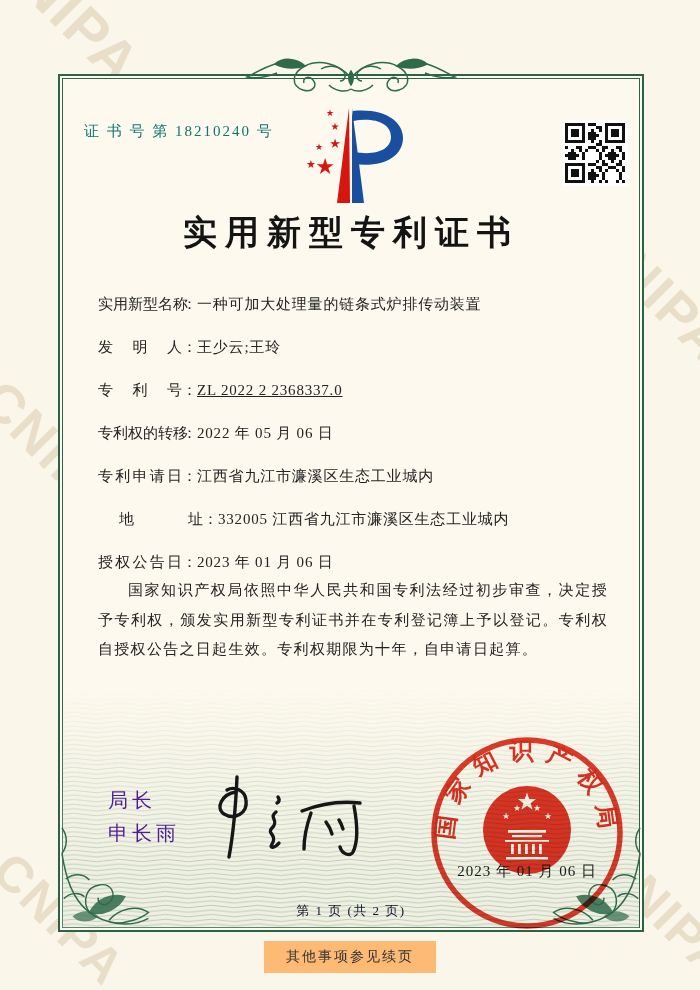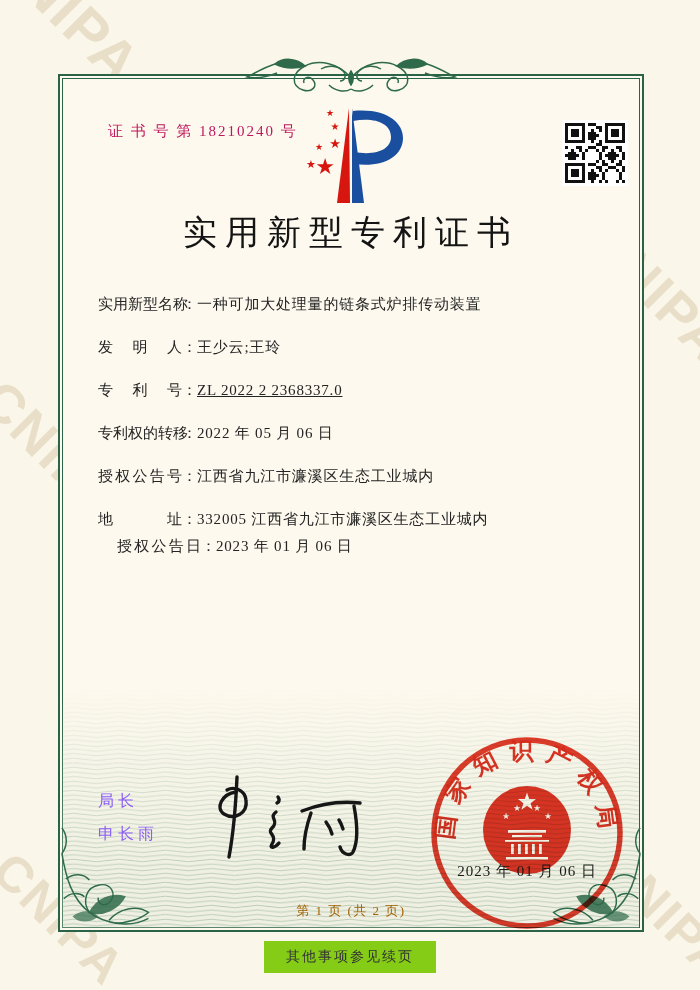--- a/index.html
+++ b/index.html
@@ -31,55 +31,55 @@
   .guilloche { position:absolute; left:2px; top:612px; width:577px; height:240px;
     -webkit-mask-image:linear-gradient(to bottom, transparent 0, rgba(0,0,0,.5) 35%, rgba(0,0,0,.95) 80%);
     mask-image:linear-gradient(to bottom, transparent 0, rgba(0,0,0,.5) 35%, rgba(0,0,0,.95) 80%);
     z-index:0; }
 
   .ornament-top { position:absolute; left:50%; top:-21px; transform:translateX(-50%); z-index:2; }
   .corner { position:absolute; width:118px; height:118px; z-index:2; }
   .corner.bl { left:-6px; bottom:-8px; }
   .corner.br { right:-6px; bottom:-8px; transform:scaleX(-1); }
 
-  .cert-no { position:absolute; left:48px; top:46px; font-size:15px; letter-spacing:2px; color:#be185d; }
+  .cert-no { position:absolute; left:24px; top:46px; font-size:15px; letter-spacing:2px; color:#0f766e; }
 
   .logo { position:absolute; left:237px; top:30px; width:110px; height:100px; }
   .qr { position:absolute; right:14px; top:44px; width:66px; height:66px; background:#fff; padding:3px; }
   .qr svg { width:100%; height:100%; display:block; }
 
   .title { position:absolute; left:0; right:0; top:134px; text-align:center;
-    font-size:34px; font-weight:normal; letter-spacing:8px; color:#141414; }
+    font-size:34px; font-weight:bold; letter-spacing:8px; color:#141414; }
 
   .fields { position:absolute; left:38px; top:217px; width:520px; font-size:15px; color:#242424; }
   .frow { position:absolute; left:0; height:22px; line-height:22px; white-space:nowrap; }
   .flabel { display:inline-block; width:84px; text-align:justify; text-align-last:justify; }
   .fcolon { display:inline-block; width:15px; }
   .fvalue { letter-spacing:0.8px; }
   .gpair2 { position:absolute; left:248px; top:0; }
 
   .paras { position:absolute; left:38px; top:500px; width:510px;
     font-size:15px; line-height:29.5px; letter-spacing:1.3px; text-align:justify; color:#232323; }
   .paras p { text-indent:2em; }
 
-  .signer { position:absolute; left:38px; top:708px; font-size:16px; color:#8b5cf6; z-index:3; }
+  .signer { position:absolute; left:48px; top:708px; font-size:20px; color:#4c1d95; z-index:3; }
   .signer div { letter-spacing:4px; line-height:33px; }
   .signature { position:absolute; left:132px; top:694px; z-index:3; }
 
   .seal { position:absolute; left:366px; top:656px; width:202px; height:202px; z-index:4;
     mix-blend-mode:multiply; }
   .seal svg { position:absolute; inset:0; }
   .seal-date { position:absolute; left:0; right:0; top:130px; text-align:center;
     font-size:15px; letter-spacing:1px; color:#1c1c1c; white-space:nowrap; }
 
   .page-info { position:absolute; left:0; right:0; top:826px; text-align:center;
-    font-size:13px; letter-spacing:1.5px; color:#a16207; z-index:3; }
+    font-size:13px; letter-spacing:1.5px; color:#0f172a; z-index:3; }
 
   .foot-note { position:absolute; left:50%; top:941px; transform:translateX(-50%);
-    background:#84cc16; padding:7px 22px; font-size:14px; letter-spacing:2px; color:#333; z-index:2;
+    background:#fdba74; padding:7px 22px; font-size:14px; letter-spacing:2px; color:#333; z-index:2;
     white-space:nowrap; }
 </style>
 </head>
 <body>
 
 <div class="page">
 
   <span class="wm" style="left:-28px; top:-26px; font-size:58px;">CNIPA</span>
   <span class="wm f" style="left:170px; top:120px; font-size:46px;">CNIPA</span>
   <span class="wm" style="left:570px; top:260px; font-size:54px;">CNIPA</span>
@@ -296,31 +296,32 @@
       <div class="frow" style="top:43px;">
         <span class="flabel">发明人</span><span class="fcolon">：</span><span class="fvalue">王少云;王玲</span>
       </div>
       <div class="frow" style="top:86px;text-decoration:underline;">
         <span class="flabel">专利号</span><span class="fcolon">：</span><span class="fvalue">ZL 2022 2 2368337.0</span>
       </div>
       <div class="frow" style="top:129px;">
         <span class="flabel">专利权的转移</span><span class="fcolon">：</span><span class="fvalue">2022 年 05 月 06 日</span>
       </div>
       <div class="frow" style="top:172px;">
-        <span class="flabel">授权公告号</span><span class="fcolon">：</span><span class="fvalue">江西省九江市濂溪区生态工业城内</span>
-      </div>
-      <div class="frow" style="top:215px;">
+        <span class="flabel">专利申请日</span><span class="fcolon">：</span><span class="fvalue">江西省九江市濂溪区生态工业城内</span>
+      </div>
+      <div class="frow" style="top:215px;margin-left:21px;">
         <span class="flabel">地址</span><span class="fcolon">：</span><span class="fvalue">332005 江西省九江市濂溪区生态工业城内</span>
       </div>
-      <div class="frow" style="top:242px; width:520px;margin-left:19px;">
+      <div class="frow" style="top:258px; width:520px;">
         <span class="flabel">授权公告日</span><span class="fcolon">：</span><span class="fvalue">2023 年 01 月 06 日</span>
       </div>
     </div>
 
     <div class="paras">
+      <p>国家知识产权局依照中华人民共和国专利法经过初步审查，决定授予专利权，颁发实用新型专利证书并在专利登记簿上予以登记。专利权自授权公告之日起生效。专利权期限为十年，自申请日起算。</p>
     </div>
 
     <div class="signer">
       <div>局长</div>
       <div>申长雨</div>
     </div>
 
     <svg class="signature" width="185" height="92" viewBox="0 0 185 92">
       <g fill="none" stroke="#161616" stroke-width="3.4" stroke-linecap="round">
         <path d="M44,22 C30,24 23,38 32,44 C42,50 56,44 54,30 C53,20 42,16 35,20"></path>

